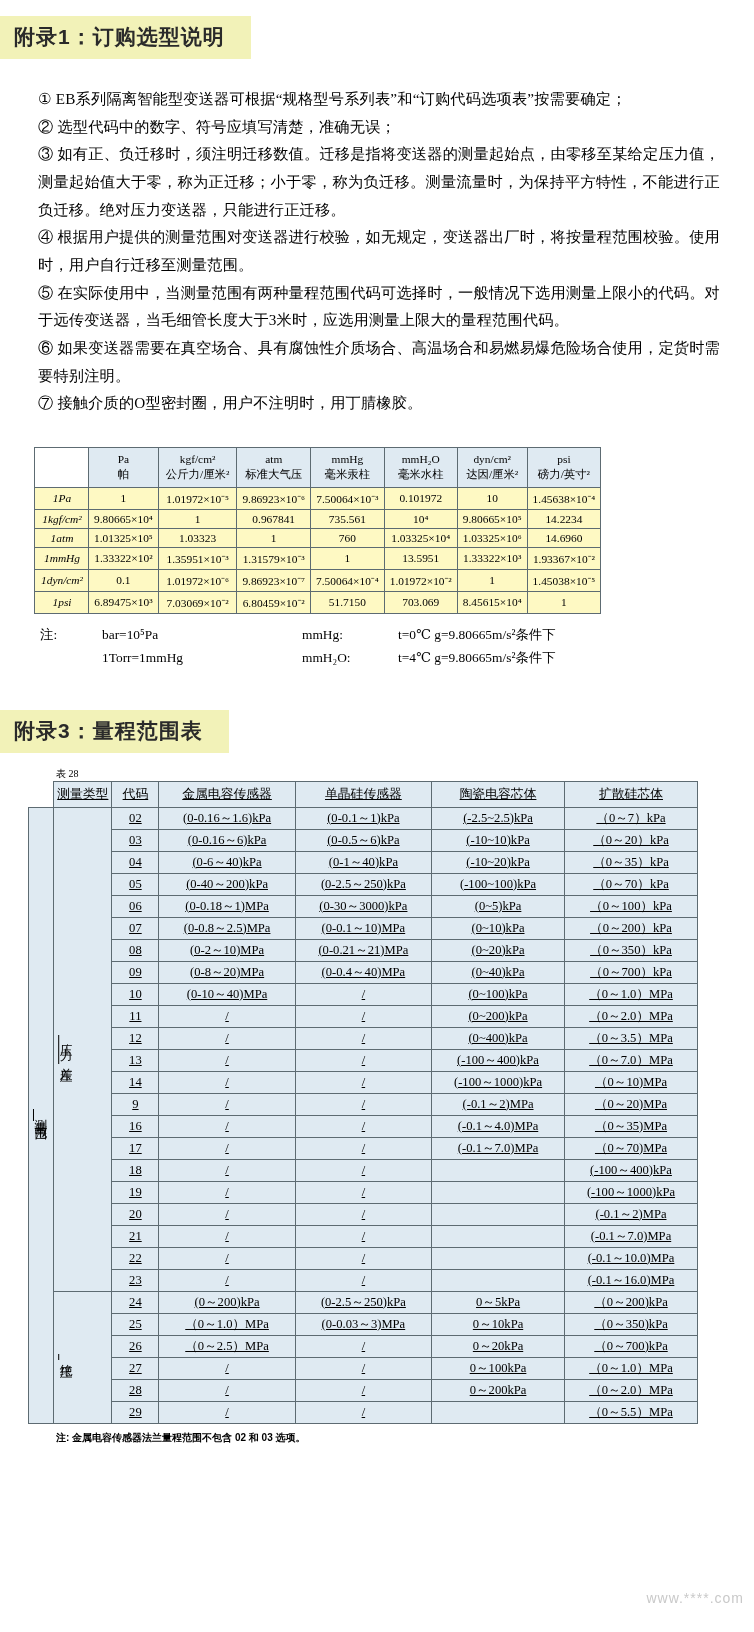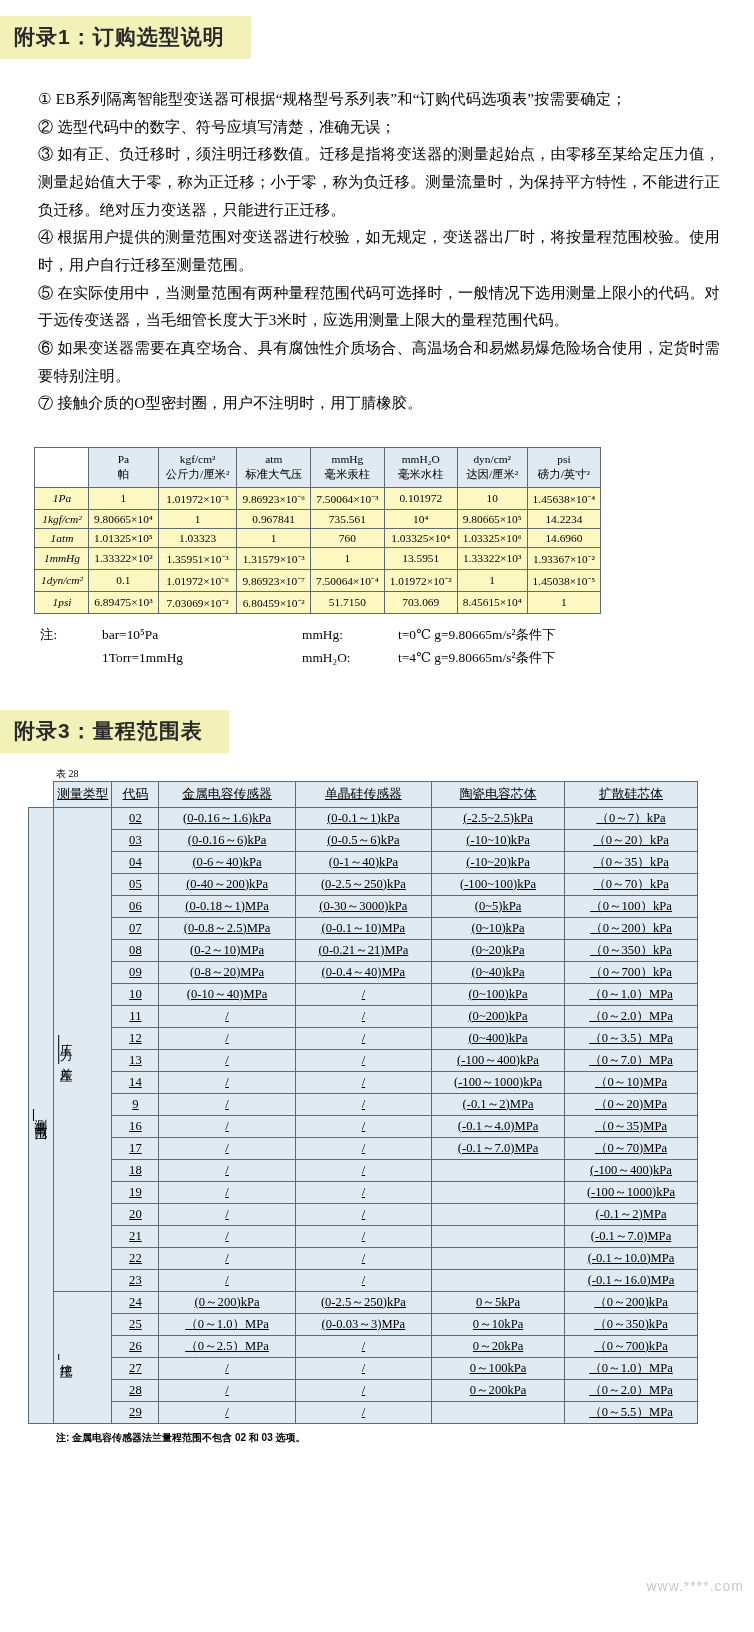--- a/index.html
+++ b/index.html
@@ -112,21 +112,21 @@
 
   .foot-note {
     padding: 7px 0 14px 56px;
     font-family: "Liberation Sans", sans-serif;
     font-weight: bold;
     font-size: 10px;
   }
   .watermark {
     position: absolute;
     right: 10px;
-    bottom: 38px;
+    bottom: 26px;
     font-family: "Liberation Sans", sans-serif;
     font-size: 14px;
     color: #c9c9c9;
     letter-spacing: 1px;
   }
 </style>
 </head>
 <body>
 
 <div class="page">

